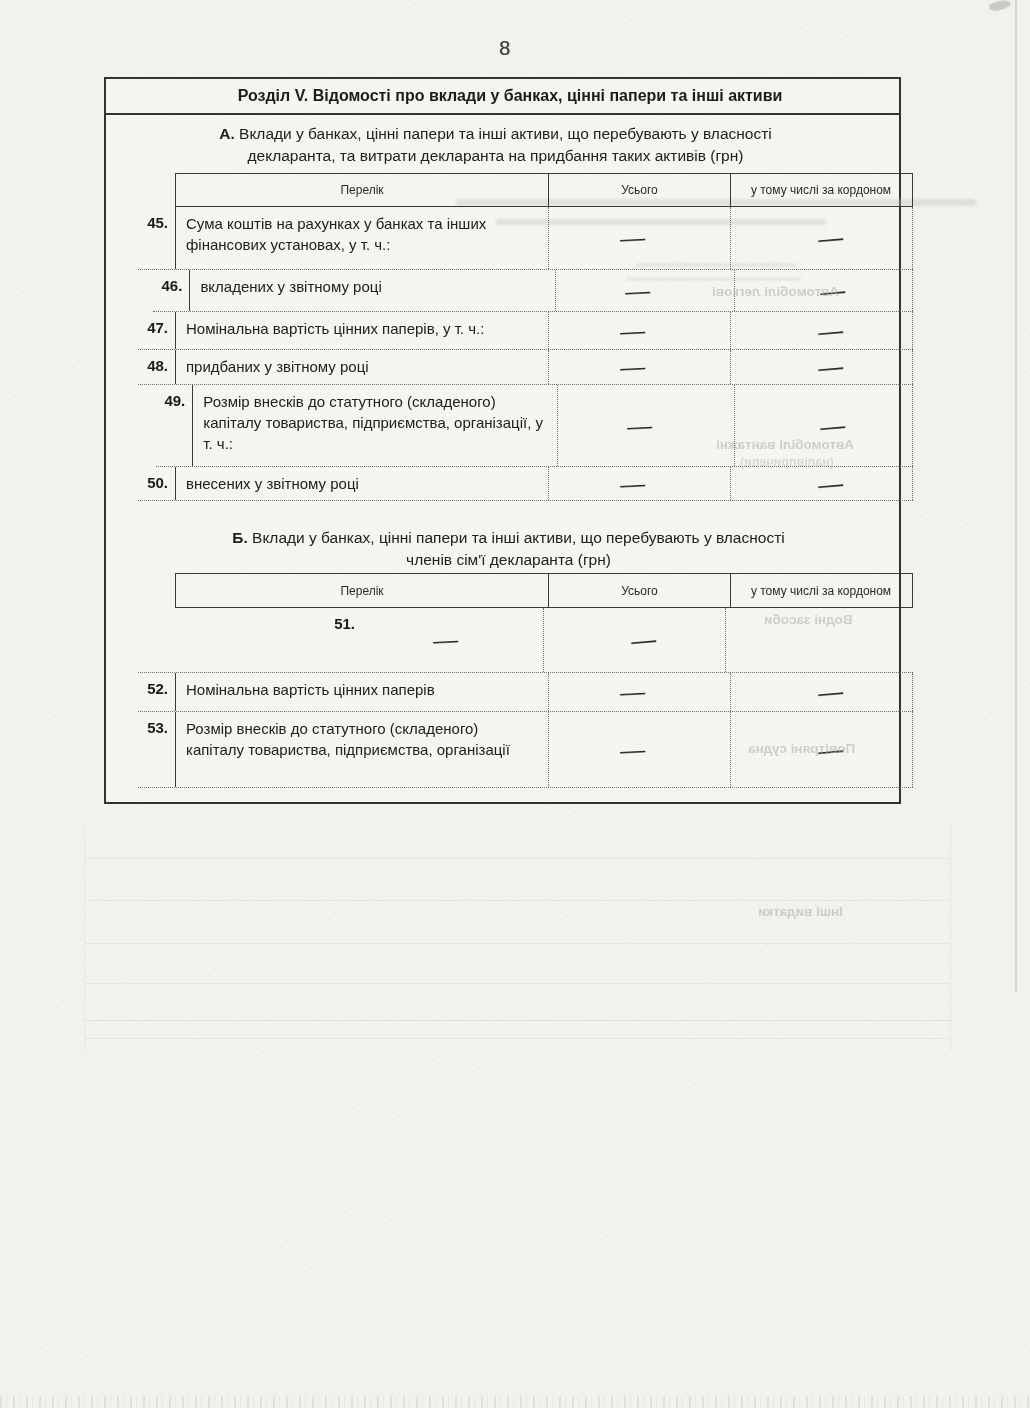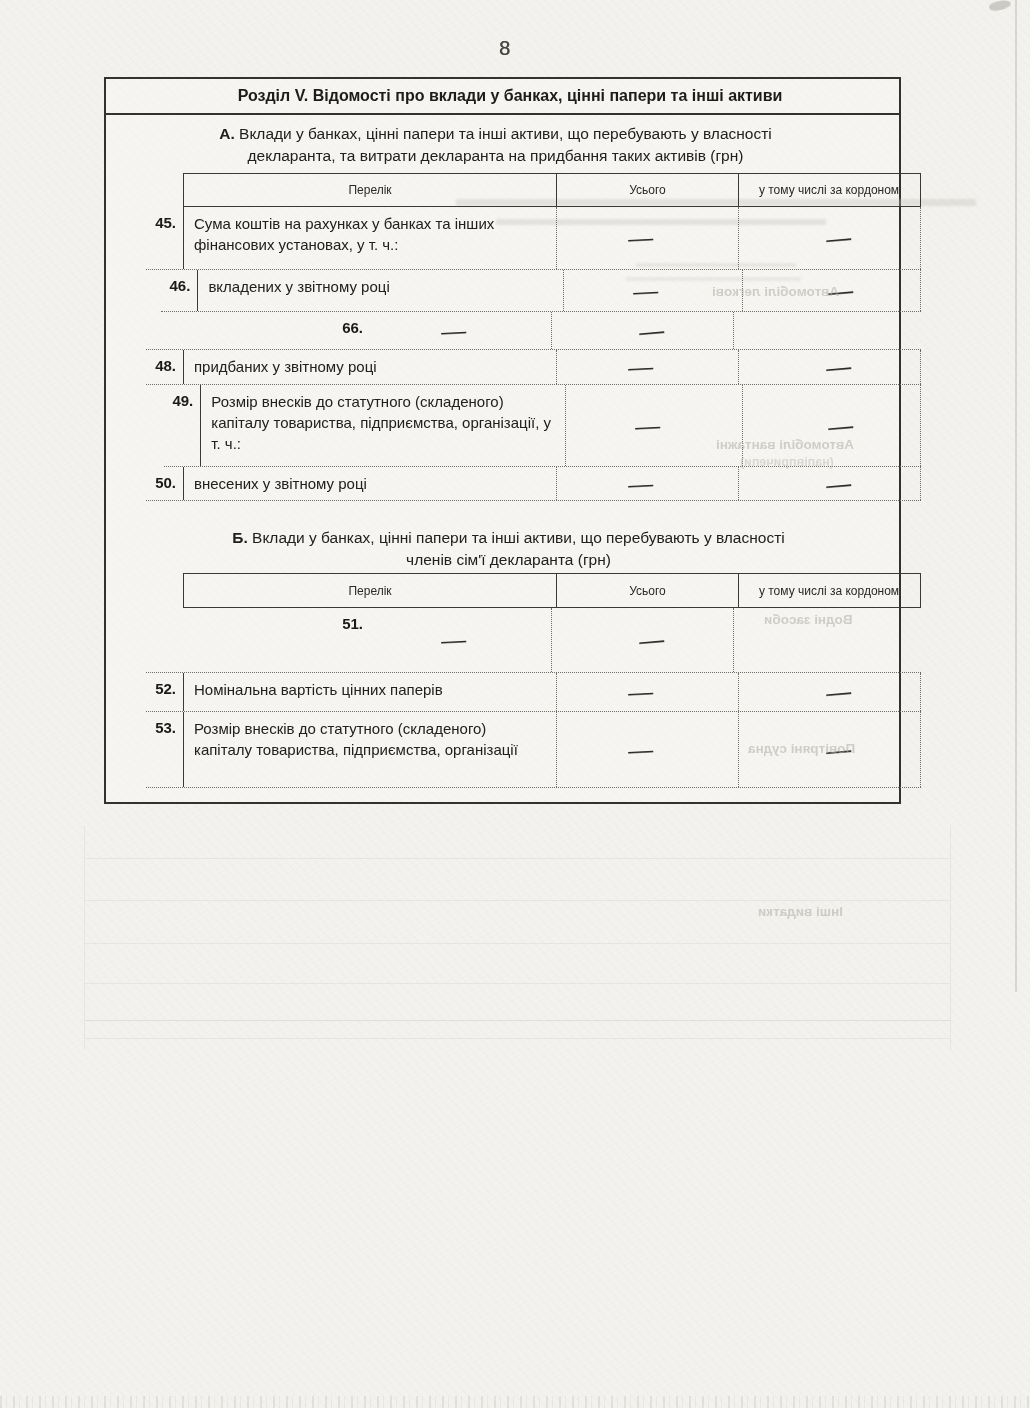--- a/index.html
+++ b/index.html
@@ -37,21 +37,21 @@
   }
   .part-heading{
     position:absolute;left:0;right:14px;text-align:center;
     font-size:15.5px;line-height:22px;color:#21201d;
   }
   .part-heading .prefix{font-weight:bold;}
   .heading-a{top:44px;}
   .heading-b{top:448px;margin-left:26px;}
 
   
-  .tblwrap{position:absolute;left:12px;width:775px;padding-left:28px;}
+  .tblwrap{position:absolute;left:4px;width:775px;padding-left:28px;}
   .tblwrap-a{top:94px;}
   .tblwrap-b{top:494px;}
 
   .thead{
     margin-left:37px;display:flex;box-sizing:border-box;
     border:1.5px solid #3a3935;
   }
   .thead .hc{
     display:flex;align-items:center;justify-content:center;
     font-size:12px;color:#2a2926;box-sizing:border-box;
@@ -171,21 +171,22 @@
       <div class="num">46.</div>
       <div class="c1">вкладених у звітному році</div>
       <div class="c2">
           <span class="dash">—</span>
         </div>
       <div class="c3">
           <span class="dash">—</span>
         </div>
     </div>
     <div class="trow">
-      <div class="num">66.</div>
+      <div class="num">47.</div>
+      <div class="c1">Номінальна вартість цінних паперів, у т. ч.:</div>
       <div class="c2">
           <span class="dash">—</span>
         </div>
       <div class="c3">
           <span class="dash">—</span>
         </div>
     </div>
     <div class="trow">
       <div class="num">48.</div>
       <div class="c1">придбаних у звітному році</div>

